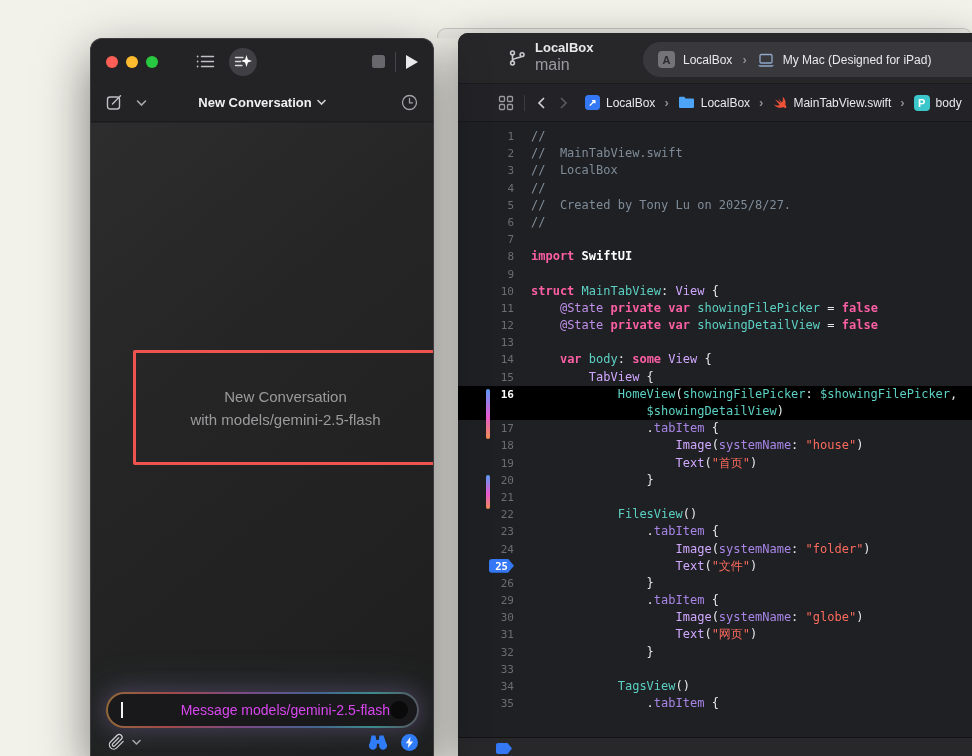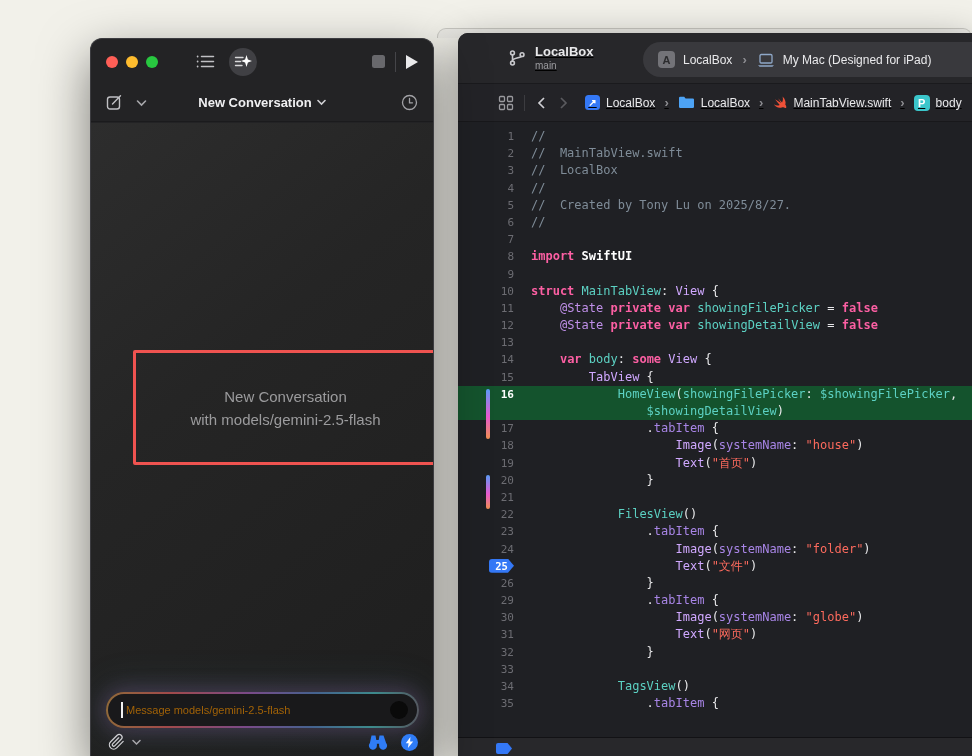--- a/index.html
+++ b/index.html
@@ -5,48 +5,48 @@
   * { margin:0; padding:0; box-sizing:border-box; }
   html,body { width:972px; height:756px; overflow:hidden; }
   body { position:relative; background:#f2f1ea; font-family:"Liberation Sans", sans-serif; }
 
   
   .bg-strip { position:absolute; left:437px; top:28px; right:0; height:10px;
     background:#ebeae5; border:1px solid #c9c8c2; border-bottom:none; border-radius:9px 9px 0 0; }
 
   
   .xcode { position:absolute; left:458px; top:33px; right:0; bottom:0;
-    background:#1f2024; border-top-left-radius:10px; overflow:hidden; box-shadow:0 10px 40px rgba(0,0,0,.4);text-decoration:underline; }
+    background:#1f2024; border-top-left-radius:10px; overflow:hidden; box-shadow:0 10px 40px rgba(0,0,0,.4); }
   .xc-toolbar { position:relative; height:51px; background:#27272a; border-bottom:1px solid #1a1a1d;
     display:flex; align-items:center; padding-left:50px; }
   .xc-proj { display:flex; align-items:center; gap:9px; }
   .xc-proj .txt { display:flex; flex-direction:column; line-height:1.15; }
   .xc-proj .name { font-size:13px; font-weight:bold; color:#e9e9eb; }
-  .xc-proj .branch { font-size:10px; color:#9b9b9f; }
+  .xc-proj .branch { font-size:16px; color:#9b9b9f; }
   .scheme-pill { position:absolute; left:185px; top:9px; right:-30px; height:35px;
     background:#39393d; border-radius:18px; display:flex; align-items:center; gap:8px;
     padding-left:15px; font-size:12px; color:#e9e9eb; }
   .app-icon { width:17px; height:17px; border-radius:4px; background:#737378; color:#2c2c2e;
     font-size:11px; font-weight:bold; display:flex; align-items:center; justify-content:center; }
   .sep-chev { color:#8d8d92; font-size:13px; font-weight:bold; padding:0 2px; }
 
   .xc-jumpbar { height:38px; background:#232327; border-bottom:1px solid #18181b;
     display:flex; align-items:center; padding-left:40px; gap:7px; font-size:12px; color:#e9e9eb; }
   .jb-sep { width:1px; height:16px; background:#3c3c40; margin:0 3px; }
   .crumb { display:flex; align-items:center; gap:6px; }
   .proj-badge { width:15px; height:15px; border-radius:3.5px; background:#3478f6; color:#fff;
     display:flex; align-items:center; justify-content:center; font-size:10px; font-weight:bold; }
   .prop-badge { width:16px; height:16px; border-radius:4px; background:#3bc6cb; color:#fff;
     display:flex; align-items:center; justify-content:center; font-size:11px; font-weight:bold; }
 
   
   .xc-editor { position:absolute; top:89px; left:0; right:0; bottom:19px; overflow:hidden;
     font-family:"DejaVu Sans Mono", monospace; font-size:12px; line-height:17.2px; padding-top:6px; }
   .cl { display:flex; height:17.2px; white-space:pre; }
-  .cl.hl { background:#14532d; }
+  .cl.hl { background:#000000; }
   .num { flex:none; width:62px; padding-right:6px; text-align:right; color:#6c6c72; font-size:11px; }
   .num.numhl { color:#ffffff; font-weight:bold; }
   .src { padding-left:11px; }
   .tok-c { color:#7f8c98; }
   .tok-k { color:#fc5fa3; font-weight:bold; }
   .tok-a { color:#bf8fe8; }
   .tok-t { color:#5cd1c3; }
   .tok-y { color:#d0a8ff; }
   .tok-m { color:#a885e6; }
   .tok-s { color:#fc6a5d; }
@@ -84,21 +84,21 @@
     background:linear-gradient(140deg,#2d2d2d 0%,#252525 38%,#1e1e1e 100%); }
   .redbox { position:absolute; left:42px; top:227px; width:305px; height:115px;
     border:3px solid #ef5350; border-radius:2px; text-align:center; padding-top:32px;
     color:#9b9b9d; font-size:15px; line-height:23px; }
   .composer { position:absolute; left:15px; right:14px; bottom:28px; height:36px;
     border-radius:20px; padding:2px;
     background:linear-gradient(95deg,#8f6a3a 0%,#a14a4a 20%,#7a4a88 45%,#45628f 66%,#3d8a8c 85%,#56565f 100%);
     box-shadow:0 0 20px 3px rgba(145,95,165,.30), 0 0 36px 8px rgba(60,125,135,.16); }
   .composer-inner { height:32px; border-radius:18px; background:#19191b; display:flex; align-items:center; padding:0 9px 0 13px; }
   .caret { width:2px; height:16px; background:#f2f2f2; margin-right:3px; flex:none; }
-  .placeholder { flex:1; color:#a16207; font-size:11px; white-space:nowrap; overflow:hidden; }
+  .placeholder { flex:1; color:#d946ef; font-size:14px; white-space:nowrap; overflow:hidden;text-align:right; }
   .send-btn { width:18px; height:18px; border-radius:50%; background:#0a0a0a; flex:none; }
   .cfooter { position:absolute; left:17px; right:15px; bottom:4px; height:20px; display:flex; align-items:center; }
   .cfooter .spacer { flex:1; }
   .bolt-btn { width:17px; height:17px; border-radius:50%; background:#2f7cf6; margin-left:13px;
     display:flex; align-items:center; justify-content:center; }
   svg { display:block; }
 </style>
 </head>
 <body>
 

